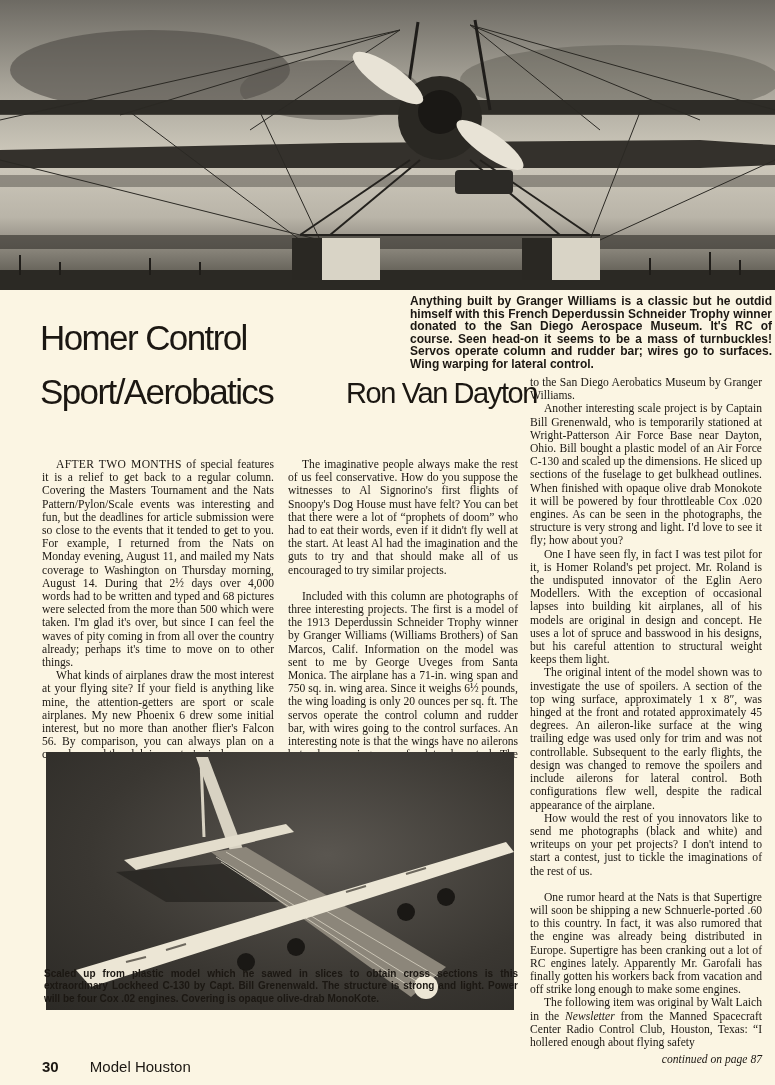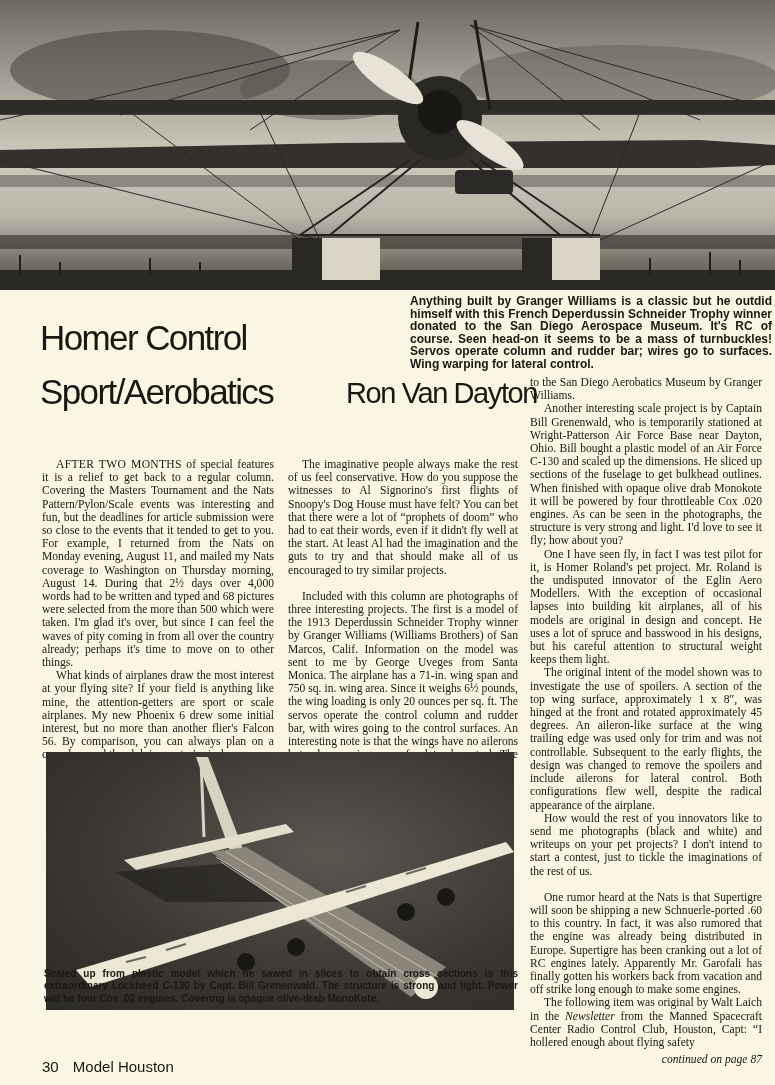--- a/index.html
+++ b/index.html
@@ -26,21 +26,21 @@
   .col3{left:530px;top:376px;width:232px;}
   .sc{letter-spacing:0.3px;}
   .cont{text-align:right;font-style:italic;margin-top:4px;}
   .photo-c130{position:absolute;left:46px;top:752px;width:468px;height:258px;overflow:hidden;
        background:radial-gradient(ellipse at 60% 40%,#5a5650 0%,#3a3732 60%,#2c2a26 100%);}
   .caption-c130{position:absolute;left:44px;top:968px;width:474px;
        font-family:"Liberation Sans","DejaVu Sans",sans-serif;font-weight:bold;
        font-size:10px;line-height:12.4px;text-align:justify;}
   .folio{position:absolute;left:42px;top:1058px;font-family:"Liberation Sans","DejaVu Sans",sans-serif;
        font-size:15px;}
-  .folio .num{font-weight:normal;margin-right:10px;}
+  .folio .num{font-weight:bold;margin-right:27px;}
   .folio .mag{font-weight:normal;}
 </style>
 </head>
 <body>
 
 <div class="photo-top">
   <svg width="775" height="290" viewBox="0 0 775 290">
 
     <ellipse cx="150" cy="70" rx="140" ry="40" fill="#4d4a44" opacity="0.6"></ellipse>
     <ellipse cx="330" cy="90" rx="90" ry="30" fill="#55524b" opacity="0.5"></ellipse>
@@ -123,21 +123,21 @@
   <p class="gap">Included with this column are photographs of three interesting projects. The first is a model of the 1913 Deperdussin Schneider Trophy winner by Granger Williams (Williams Brothers) of San Marcos, Calif. Information on the model was sent to me by George Uveges from Santa Monica. The airplane has a 71-in. wing span and 750 sq. in. wing area. Since it weighs 6½ pounds, the wing loading is only 20 ounces per sq. ft. The servos operate the control column and rudder bar, with wires going to the control surfaces. An interesting note is that the wings have no ailerons but rely on wing warp for lateral control. The model was recently donated</p>
 </div>
 
 <div class="col col3">
   <p style="text-indent:0">to the San Diego Aerobatics Museum by Granger Williams.</p>
   <p>Another interesting scale project is by Captain Bill Grenenwald, who is temporarily stationed at Wright-Patterson Air Force Base near Dayton, Ohio. Bill bought a plastic model of an Air Force C-130 and scaled up the dimensions. He sliced up sections of the fuselage to get bulkhead outlines. When finished with opaque olive drab Monokote it will be powered by four throttleable Cox .020 engines. As can be seen in the photographs, the structure is very strong and light. I'd love to see it fly; how about you?</p>
   <p>One I have seen fly, in fact I was test pilot for it, is Homer Roland's pet project. Mr. Roland is the undisputed innovator of the Eglin Aero Modellers. With the exception of occasional lapses into building kit airplanes, all of his models are original in design and concept. He uses a lot of spruce and basswood in his designs, but his careful attention to structural weight keeps them light.</p>
   <p>The original intent of the model shown was to investigate the use of spoilers. A section of the top wing surface, approximately 1 x 8″, was hinged at the front and rotated approximately 45 degrees. An aileron-like surface at the wing trailing edge was used only for trim and was not controllable. Subsequent to the early flights, the design was changed to remove the spoilers and include ailerons for lateral control. Both configurations flew well, despite the radical appearance of the airplane.</p>
   <p>How would the rest of you innovators like to send me photographs (black and white) and writeups on your pet projects? I don't intend to start a contest, just to tickle the imaginations of the rest of us.</p>
   <p class="gap">One rumor heard at the Nats is that Supertigre will soon be shipping a new Schnuerle-ported .60 to this country. In fact, it was also rumored that the engine was already being distributed in Europe. Supertigre has been cranking out a lot of RC engines lately. Apparently Mr. Garofali has finally gotten his workers back from vacation and off strike long enough to make some engines.</p>
-  <p><span>The following item was original by Walt Laich in the </span><i>Newsletter</i><span> from the Manned Spacecraft Center Radio Control Club, Houston, Capt: “I hollered enough about flying safety</span></p>
+  <p><span>The following item was original by Walt Laich in the </span><i>Newsletter</i><span> from the Manned Spacecraft Center Radio Control Club, Houston, Texas: “I hollered enough about flying safety</span></p>
   <div class="cont">continued on page 87</div>
 </div>
 
 <div class="photo-c130">
   <svg width="468" height="258" viewBox="0 0 468 258">
 
     <polygon points="70,120 200,110 240,150 120,150" fill="#1e1c19" opacity="0.6"></polygon>
 
     <polygon points="150,5 162,5 200,105 188,110" fill="#d8d2c2"></polygon>
     <line x1="155" y1="8" x2="158" y2="85" stroke="#d8d2c2" stroke-width="3"></line>

